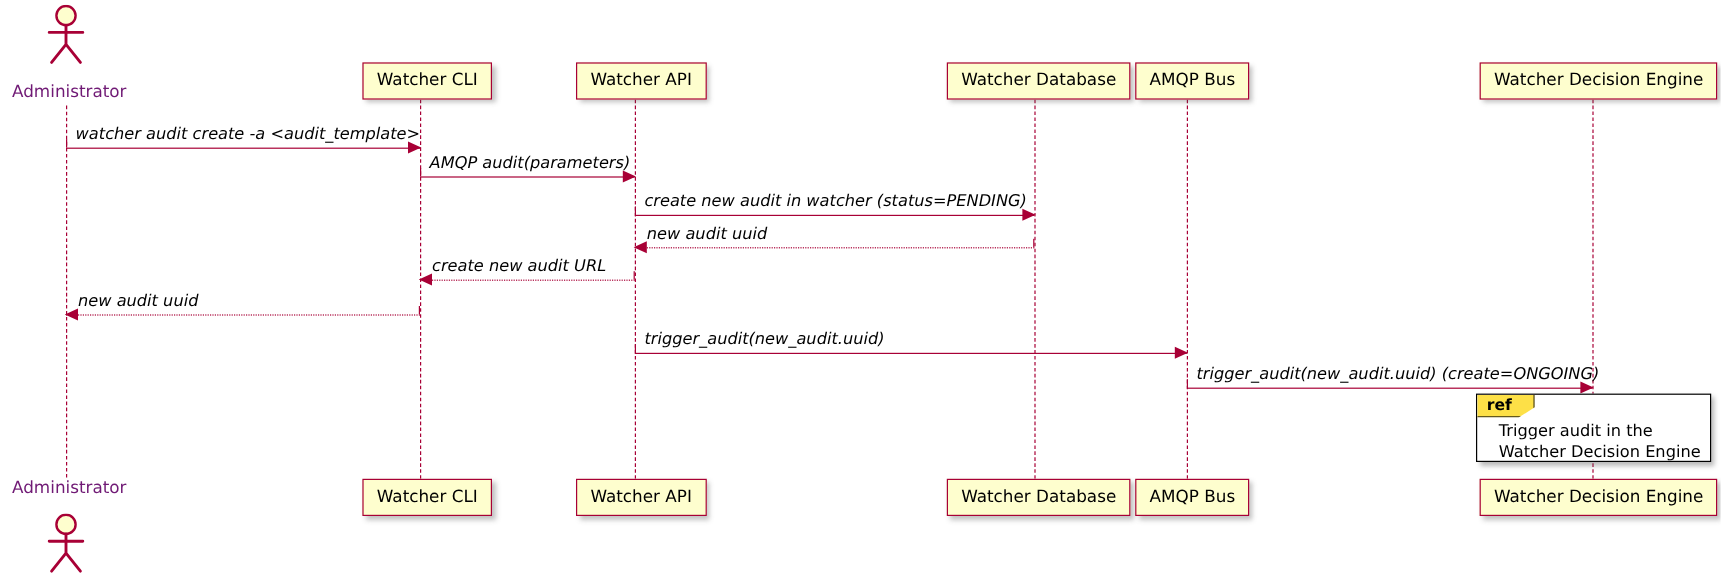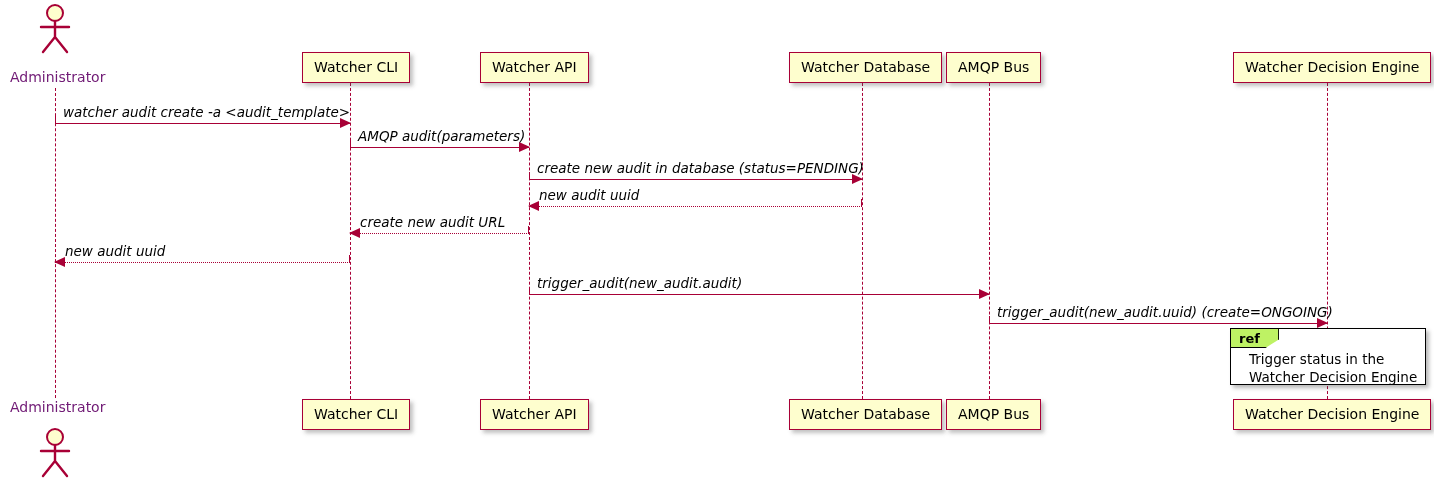--- a/index.html
+++ b/index.html
@@ -109,21 +109,21 @@
     background: #FFFFFF;
     border: 1.6px solid #000000;
     box-shadow: 3px 3px 4px rgba(80,80,80,0.4);
     z-index: 6;
   }
   .ref-tag {
     position: absolute;
     left: 0;
     top: 0;
     height: 19px;
-    background: #bef264;
+    background: #fde047;
     border-right: 1.6px solid #000;
     border-bottom: 1.6px solid #000;
     font-size: 13px;
     font-weight: bold;
     color: #000;
     padding: 2px 18px 0 8px;
     box-sizing: border-box;
     -webkit-clip-path: polygon(0 0, 100% 0, 100% 55%, 72% 100%, 0 100%);
     clip-path: polygon(0 0, 100% 0, 100% 55%, 72% 100%, 0 100%);
   }
@@ -176,21 +176,21 @@
     <div class="msg solid to-right" style="left: 350px; top: 147px; width: 179px;">
       <div class="line"></div>
       <div class="tick" style="left: 0px;"></div>
       <div class="arrow"></div>
       <div class="label">AMQP audit(parameters)</div>
     </div>
     <div class="msg solid to-right" style="left: 529px; top: 179px; width: 333px;">
       <div class="line"></div>
       <div class="tick" style="left: 0px;"></div>
       <div class="arrow"></div>
-      <div class="label">create new audit in database (status=PENDING)</div>
+      <div class="label">create new audit in watcher (status=PENDING)</div>
     </div>
     <div class="msg dotted to-left" style="left: 529px; top: 206px; width: 333px;">
       <div class="line"></div>
       <div class="tick" style="left: 332px;"></div>
       <div class="arrow"></div>
       <div class="label">new audit uuid</div>
     </div>
     <div class="msg dotted to-left" style="left: 350px; top: 233px; width: 179px;">
       <div class="line"></div>
       <div class="tick" style="left: 178px;"></div>
@@ -200,26 +200,26 @@
     <div class="msg dotted to-left" style="left: 55px; top: 262px; width: 295px;">
       <div class="line"></div>
       <div class="tick" style="left: 294px;"></div>
       <div class="arrow"></div>
       <div class="label">new audit uuid</div>
     </div>
     <div class="msg solid to-right" style="left: 529px; top: 294px; width: 460px;">
       <div class="line"></div>
       <div class="tick" style="left: 0px;"></div>
       <div class="arrow"></div>
-      <div class="label">trigger_audit(new_audit.audit)</div>
+      <div class="label">trigger_audit(new_audit.uuid)</div>
     </div>
     <div class="msg solid to-right" style="left: 989px; top: 323px; width: 338px;">
       <div class="line"></div>
       <div class="tick" style="left: 0px;"></div>
       <div class="arrow"></div>
       <div class="label">trigger_audit(new_audit.uuid) (create=ONGOING)</div>
     </div>
     <div class="ref-box" style="left: 1230px; top: 328px; width: 196px; height: 57px;">
       <div class="ref-tag">ref</div>
-      <div class="ref-text">Trigger status in the
+      <div class="ref-text">Trigger audit in the
 Watcher Decision Engine</div>
     </div>
   </div>
 
 </body></html>

